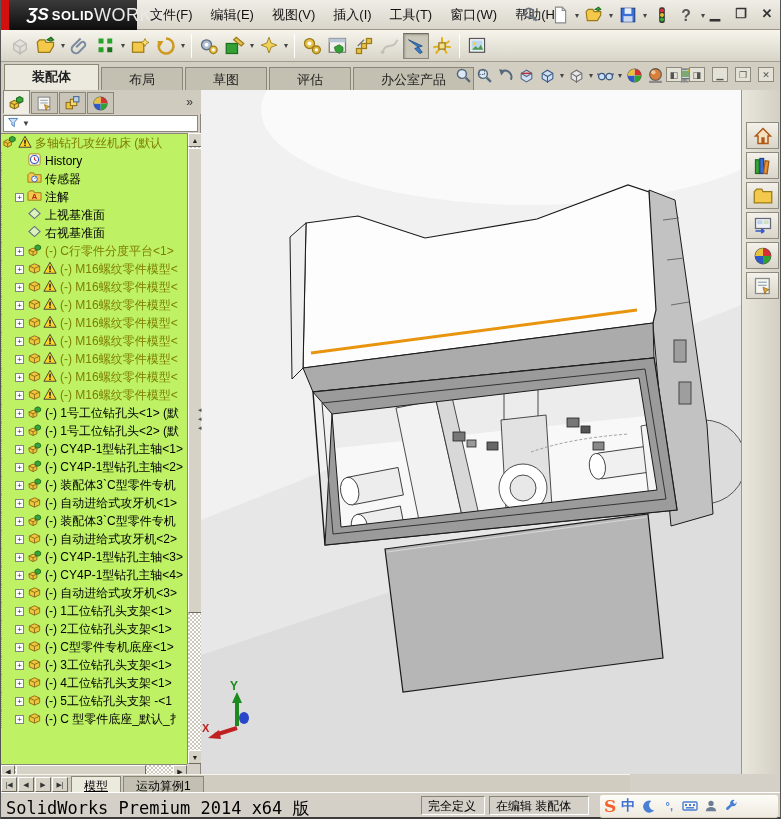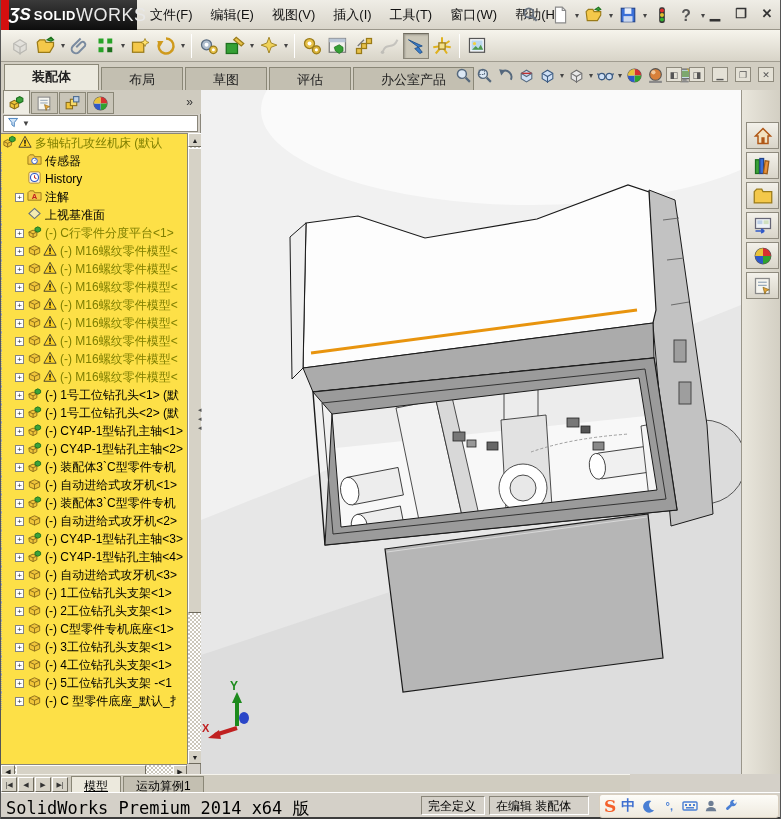--- a/index.html
+++ b/index.html
@@ -2,21 +2,21 @@
 <html><head>
 <meta charset="utf-8">
 <style>
   html,body{margin:0;padding:0;background:#fff;}
   *{box-sizing:border-box;font-family:"Liberation Sans",sans-serif;}
   .window{position:relative;width:781px;height:819px;background:#d4d0c8;overflow:hidden;border-left:1px solid #555;border-right:1px solid #555;}
 
   
   .titlebar{position:absolute;left:0;top:0;width:781px;height:30px;background:linear-gradient(#efede6,#d9d5ca);border-bottom:1px solid #9a968a;}
   .red-stripe{position:absolute;left:0;top:0;width:8px;height:30px;background:#d40f0f;}
-  .logo{position:absolute;left:8px;top:0;width:128px;height:30px;background:linear-gradient(#3a3a3a,#0d0d0d);color:#fff;display:flex;align-items:center;padding-left:0;}
+  .logo{position:absolute;left:8px;top:0;width:128px;height:30px;background:linear-gradient(#3a3a3a,#0d0d0d);color:#fff;display:flex;align-items:center;padding-left:18px;}
   .logo .lg1{font-size:17px;font-style:italic;font-weight:bold;margin-right:3px;}
   .logo .lg2{font-size:13px;font-weight:bold;letter-spacing:.5px;}
   .logo .lg3{font-size:18px;font-weight:normal;color:#e8e8e8;letter-spacing:.5px;}
   .menubar{position:absolute;left:140px;top:0;height:30px;display:flex;align-items:center;}
   .menu-item{padding:4px 9px;font-size:13px;color:#111;cursor:default;}
   .search-pin{position:absolute;left:520px;top:5px;width:20px;height:20px;}
   .quickbar{position:absolute;left:548px;top:3px;height:24px;display:flex;align-items:center;gap:2px;}
   .qicon{width:22px;height:22px;display:flex;align-items:center;justify-content:center;}
   .caret{width:8px;font-size:8px;color:#444;display:inline-block;text-align:center;}
   .win-controls{position:absolute;right:6px;top:4px;display:flex;gap:8px;}
@@ -40,21 +40,21 @@
   .docbtn{width:16px;height:15px;border:1px solid #8f8b7e;background:#e4e1d6;color:#555;font-size:9px;display:flex;align-items:center;justify-content:center;}
 
   
   .main{position:absolute;left:0;top:90px;width:781px;height:684px;}
   .left-panel{position:absolute;left:0;top:0;width:200px;height:684px;background:#d4d0c8;border-right:1px solid #8a867a;}
   .panel-tabs{position:absolute;left:0;top:0;width:200px;height:24px;display:flex;align-items:flex-end;padding-left:2px;background:#cfcbbf;}
   .ptab{width:27px;height:22px;border:1px solid #8a8777;background:#c9c5b8;display:flex;align-items:center;justify-content:center;margin-right:1px;}
   .ptab.active{background:#efede4;height:24px;border-bottom-color:#efede4;}
   .ptab-overflow{margin-left:auto;margin-right:8px;font-size:12px;color:#333;align-self:center;}
   .filter-row{position:absolute;left:2px;top:25px;width:195px;height:17px;background:#fff;border:1px solid #8a867a;display:flex;align-items:center;padding-left:3px;gap:2px;}
-  .tree{position:absolute;left:0;top:43px;width:186px;height:631px;background:#fde047;overflow:hidden;border-top:1px solid #8a867a;}
+  .tree{position:absolute;left:0;top:43px;width:186px;height:631px;background:#bef264;overflow:hidden;border-top:1px solid #8a867a;}
   .trow{height:18px;display:flex;align-items:center;white-space:nowrap;font-size:12px;color:#000;}
   .trow .lbl{margin-left:3px;}
   .trow.olive .lbl{color:#7e7e00;}
   .expander{width:9px;height:9px;border:1px solid #848484;background:#fff;font-size:8px;line-height:7px;text-align:center;color:#333;margin-right:2px;flex:none;}
   .exp-space{width:11px;flex:none;}
   .indent{width:14px;flex:none;border-left:1px dotted #aaa;height:100%;}
   .ticon{flex:none;margin-left:1px;}
   
   .vscroll{position:absolute;left:186px;top:43px;width:14px;height:631px;background:repeating-conic-gradient(#fff 0 25%,#cbc7bb 0 50%) 0 0/4px 4px;border-left:1px solid #8a867a;}
   .sbtn{position:absolute;width:14px;height:14px;background:#d6d2c6;border:1px solid;border-color:#fff #6f6b5e #6f6b5e #fff;font-size:7px;color:#222;display:flex;align-items:center;justify-content:center;}
@@ -418,52 +418,60 @@
                 <path d="M8 1.5 15 14 H1 z" fill="#ffd427" stroke="#333" stroke-width="1"></path>
                 <rect x="7.2" y="5.5" width="1.6" height="4.5" fill="#111"></rect>
                 <rect x="7.2" y="11" width="1.6" height="1.6" fill="#111"></rect>
               </svg></div>
             <div class="lbl">多轴钻孔攻丝机床 (默认</div>
           </div>
           <div class="trow">
             <div class="indent"></div>
             <div class="exp-space"></div>
             <div class="ticon"><svg viewBox="0 0 16 16" width="15" height="15">
+                <rect x="2" y="2" width="12" height="12" rx="2" fill="#f8f4e8" stroke="#b08830"></rect>
+                <circle cx="8" cy="8" r="4.3" fill="#fff" stroke="#2f58c8" stroke-width="1.2"></circle>
+                <path d="M8 5.5 V8 l2 1.5" fill="none" stroke="#c03030" stroke-width="1.1"></path>
+              </svg></div>
+            <div class="lbl">History</div>
+          </div>
+          <div class="trow">
+            <div class="indent"></div>
+            <div class="exp-space"></div>
+            <div class="ticon"><svg viewBox="0 0 16 16" width="15" height="15">
                 <path d="M1 5 l2-2 h4 l1 2 h7 v8 H1 z" fill="#f4c84a" stroke="#9a7b18"></path>
                 <circle cx="8" cy="9.5" r="3" fill="#fff" stroke="#2f58c8"></circle>
                 <path d="M8 9.5 l1.6-1.6" stroke="#2f58c8"></path>
               </svg></div>
             <div class="lbl">传感器</div>
           </div>
           <div class="trow">
             <div class="indent"></div>
-            <div class="exp-space"></div>
-            <div class="ticon"><svg viewBox="0 0 16 16" width="15" height="15">
-                <rect x="2" y="2" width="12" height="12" rx="2" fill="#f8f4e8" stroke="#b08830"></rect>
-                <circle cx="8" cy="8" r="4.3" fill="#fff" stroke="#2f58c8" stroke-width="1.2"></circle>
-                <path d="M8 5.5 V8 l2 1.5" fill="none" stroke="#c03030" stroke-width="1.1"></path>
-              </svg></div>
-            <div class="lbl">History</div>
-          </div>
-          <div class="trow">
-            <div class="indent"></div>
             <div class="expander">+</div>
             <div class="ticon"><svg viewBox="0 0 16 16" width="15" height="15">
                 <path d="M1 5 l2-2 h4 l1 2 h7 v8 H1 z" fill="#f4c84a" stroke="#9a7b18"></path>
                 <text x="8" y="12" font-size="8" text-anchor="middle" fill="#c02020" font-weight="bold">A</text>
               </svg></div>
             <div class="lbl">注解</div>
           </div>
           <div class="trow">
             <div class="indent"></div>
             <div class="exp-space"></div>
             <div class="ticon"><svg viewBox="0 0 16 16" width="15" height="15">
                 <path d="M8 2.5 14 8 8 13.5 2 8 z" fill="#eef2f6" fill-opacity=".6" stroke="#66727e" stroke-width="1.1"></path>
               </svg></div>
             <div class="lbl">上视基准面</div>
+          </div>
+          <div class="trow">
+            <div class="indent"></div>
+            <div class="exp-space"></div>
+            <div class="ticon"><svg viewBox="0 0 16 16" width="15" height="15">
+                <path d="M8 2.5 14 8 8 13.5 2 8 z" fill="#eef2f6" fill-opacity=".6" stroke="#66727e" stroke-width="1.1"></path>
+              </svg></div>
+            <div class="lbl">右视基准面</div>
           </div>
           <div class="trow olive">
             <div class="indent"></div>
             <div class="expander">+</div>
             <div class="ticon"><svg viewBox="0 0 16 16" width="15" height="15">
                 <path d="M2 8.5 6.5 6.5l4 2v4l-4 2-4-2z" fill="#f0c53a" stroke="#8a6d1c"></path>
                 <path d="M2 8.5 6.5 10.5l4-2M6.5 10.5v4" fill="none" stroke="#8a6d1c"></path>
                 <path d="M8.5 4.5 11.5 3l3 1.5v2.8l-3 1.5-3-1.5z" fill="#3ba33b" stroke="#1d701d"></path>
               </svg></div>
             <div class="lbl">(-) C行零件分度平台&lt;1&gt;</div>

